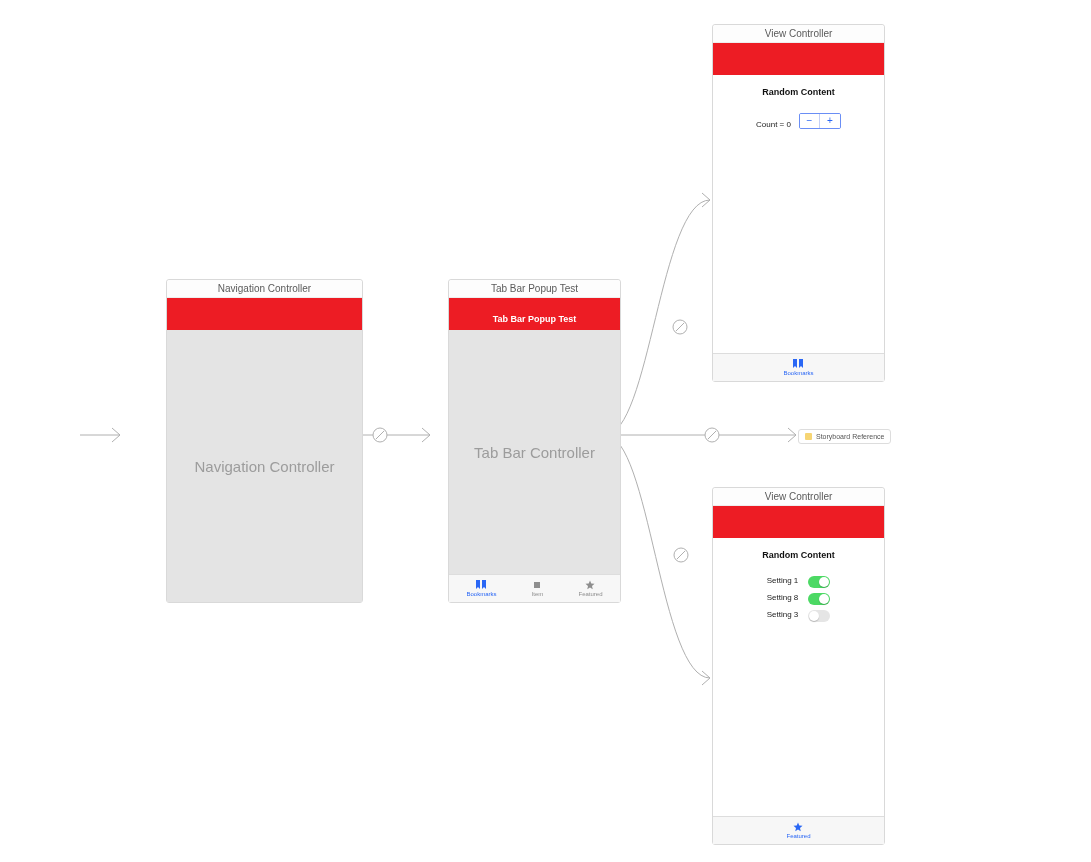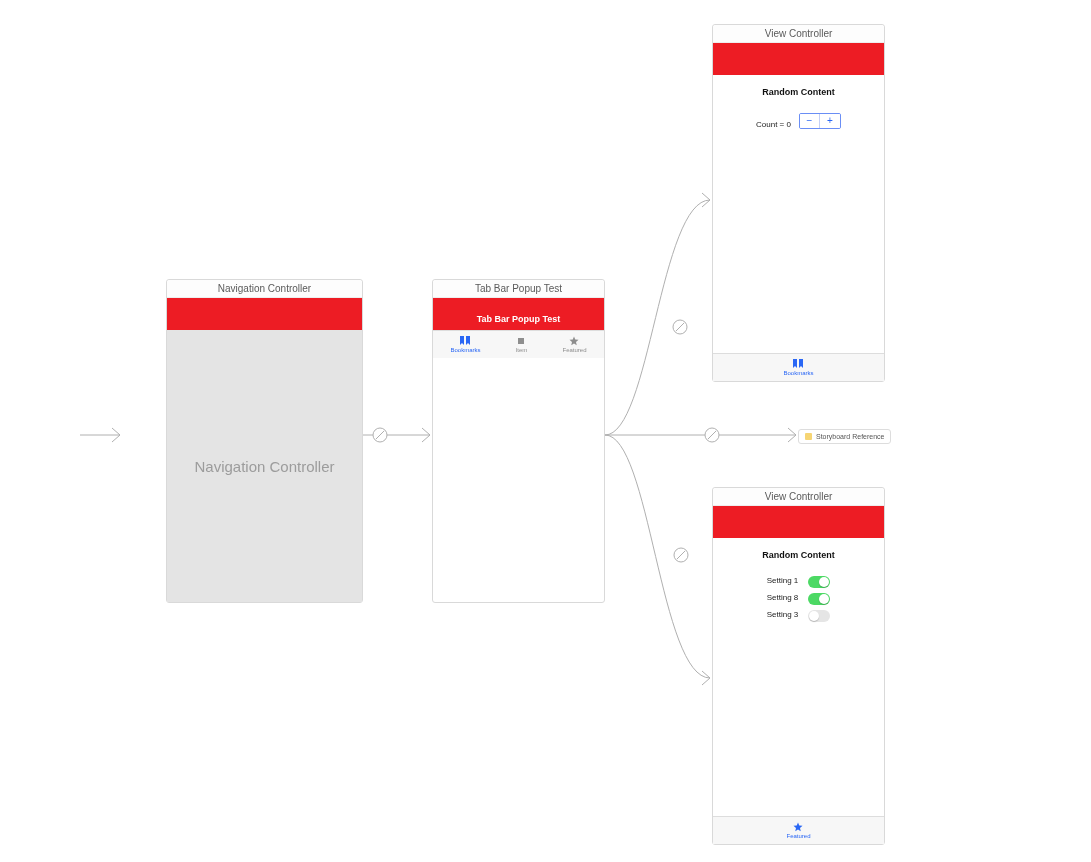--- a/index.html
+++ b/index.html
@@ -157,24 +157,27 @@
   </svg>
 
   <div class="scene flex-col" style="left:122px; top:279px; width:197px; height:324px;margin-left:44px;">
     <div class="scene-title">Navigation Controller</div>
     <div class="navbar"></div>
     <div class="body-area">
       <span class="big-label">Navigation Controller</span>
     </div>
   </div>
 
-  <div class="scene flex-col" style="left:432px; top:279px; width:173px; height:324px;">
+  <div class="scene flex-col" style="left:448px; top:279px; width:173px; height:324px;">
     <div class="scene-title">Tab Bar Popup Test</div>
     <div class="navbar">
       <span>Tab Bar Popup Test</span>
+    </div>
+    <div class="body-area">
+      <span class="big-label">Tab Bar Controller</span>
     </div>
     <div class="tabbar">
       <div class="tab-item active">
         <svg class="tab-icon" viewBox="0 0 24 20">
             <path fill="currentColor" d="M2 0 H10 V18 L6 14 L2 18 Z M14 0 H22 V18 L18 14 L14 18 Z"></path>
           </svg>
         <span>Bookmarks</span>
       </div>
       <div class="tab-item">
         <svg class="tab-icon" viewBox="0 0 20 20">

